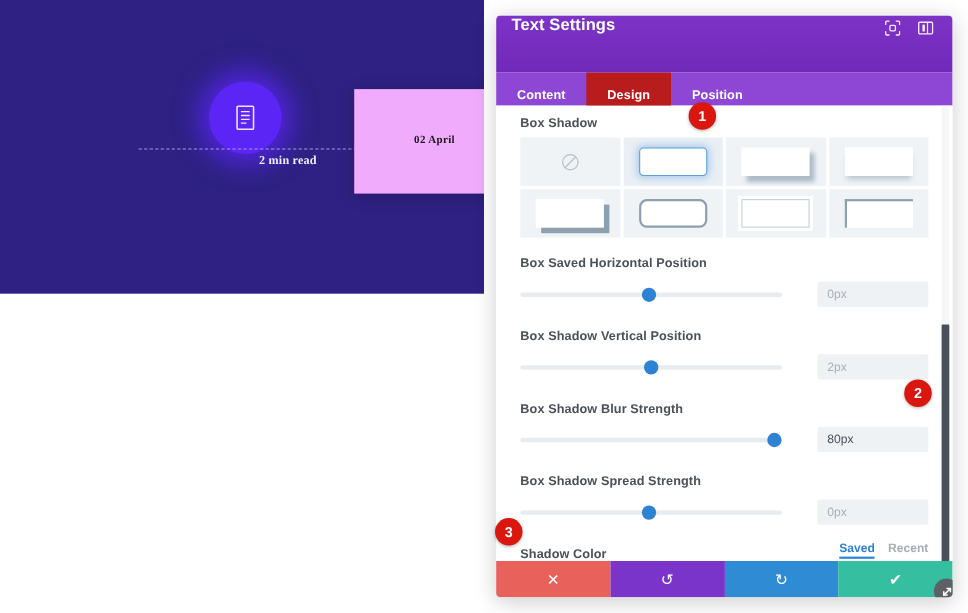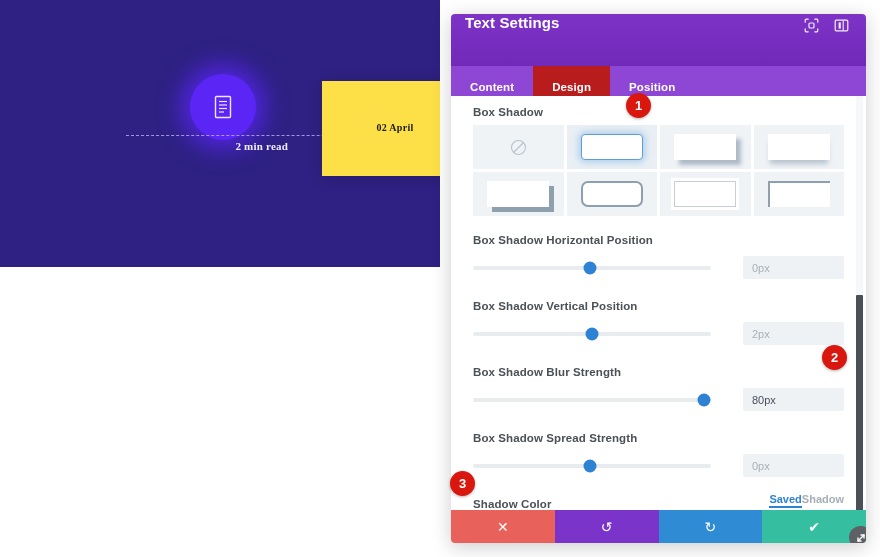--- a/index.html
+++ b/index.html
@@ -44,21 +44,21 @@
     color: #f0ecff;
     font-size: 11px;
     font-family: "Liberation Serif", serif;
     font-weight: 700;
     letter-spacing: 0.2px;
   }
   .date-card {
     position: absolute;
     left: 322px; top: 81px;
     width: 146px; height: 95px;
-    background: #fde047;
+    background: #f0abfc;
     box-shadow: 0 2px 14px rgba(0,0,0,0.18);
   }
   .date-card span {
     position: absolute; left: 0; right: 0; top: 41px;
     text-align: center;
     font-family: "Liberation Serif", serif;
     font-size: 10px;
     font-weight: 700;
     color: #1b1b1b;
     letter-spacing: 0.3px;
@@ -191,21 +191,21 @@
     display: flex; align-items: center;
     padding: 8px 9px;
     font-size: 11px;
     color: #a8b0b8;
   }
   .num-field.filled { color: #49505a; }
   .slider-block { margin-bottom: 21px; }
   .saved-recent {
     position: absolute;
     right: 22px; bottom: 2px;
-    display: flex; 
+    display: flex; gap: 12px;
     font-size: 11px;
     font-weight: 700;
   }
   .sr-saved { color: #2e82d4; border-bottom: 2px solid #2e82d4; padding-bottom: 1px; }
   .sr-recent { color: #a7afb6; }
 
   
   .scrollbar-track {
     position: absolute;
     right: 3px; top: 0; bottom: 0;
@@ -355,21 +355,21 @@
           <div class="preset">
             <div class="box" style="border:1px solid #c6cfd7;box-shadow:0 0 0 3px #fff;"></div>
           </div>
 
           <div class="preset">
             <div class="box" style="border-top:2px solid #8e9fae;border-left:2px solid #8e9fae;"></div>
           </div>
         </div>
 
         <div class="slider-block">
-          <div class="field-label">Box Shadow Horizontal Position</div>
+          <div class="field-label">Box Saved Horizontal Position</div>
           <div class="slider-row">
             <div class="slider-track">
               <div class="slider-knob" style="left:49%;"></div>
             </div>
             <div class="num-field">0px</div>
           </div>
         </div>
 
         <div class="slider-block">
           <div class="field-label">Box Shadow Vertical Position</div>
@@ -401,21 +401,21 @@
           </div>
         </div>
 
         <div>
           <div class="field-label" style="margin-bottom:12px;">Shadow Color</div>
 
         </div>
 
         <div class="saved-recent">
           <div class="sr-saved">Saved</div>
-          <div class="sr-recent">Shadow</div>
+          <div class="sr-recent">Recent</div>
         </div>
       </div>
 
       <div class="scrollbar-track"></div>
       <div class="scrollbar-thumb"></div>
     </div>
 
     <div class="action-bar">
       <div class="action-btn a-cancel">✕</div>
       <div class="action-btn a-undo">↺</div>

